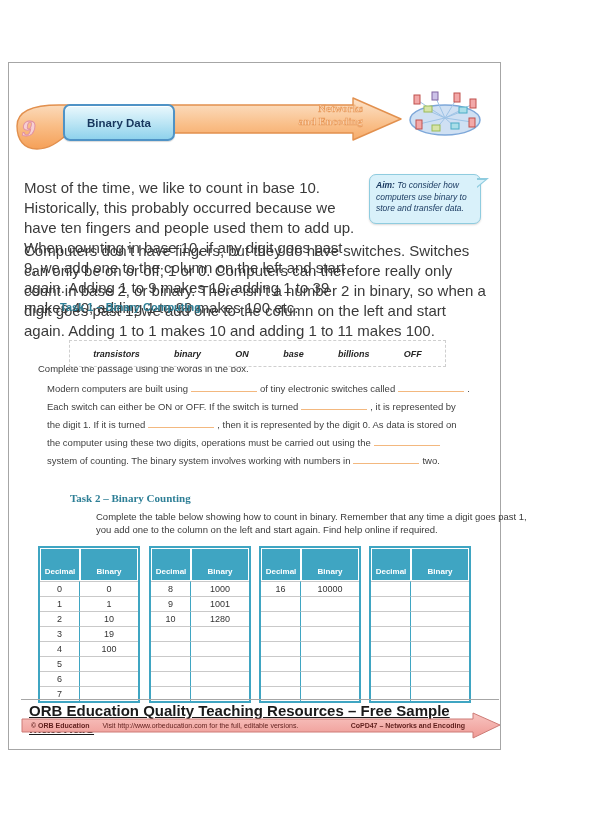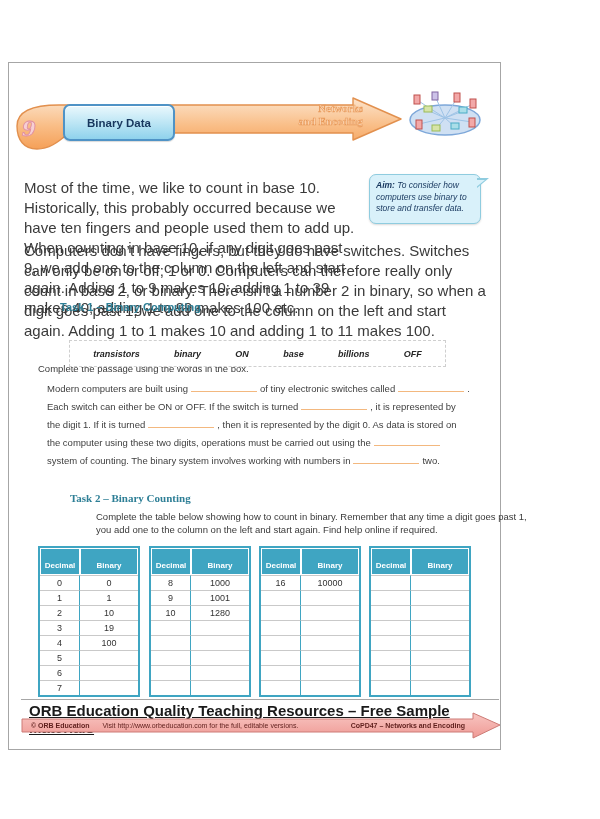--- a/index.html
+++ b/index.html
@@ -44,21 +44,21 @@
     display:flex; align-items:center; justify-content:space-around; padding:0 6px; }
   .word-bank span { font-size:9px; font-weight:bold; font-style:italic; color:#262626; }
 
   .passage { position:absolute; left:38px; top:317px; width:424px; font-size:9.5px; line-height:18px; color:#404040; }
   .blank { display:inline-block; width:66px; height:9px; border-bottom:1px solid #f3b87f; margin:0 3px; vertical-align:baseline; }
 
   
   .tables { position:absolute; left:0; top:483px; width:493px; height:150px; }
   table.bin-table { position:absolute; top:0; width:100px; border-collapse:separate; border-spacing:0; table-layout:fixed;
     border:2px solid #3fa5c2; background:#fff; }
-  table.bin-table th { background:#3fa5c2; color:#fff; font-size:8px; font-weight:bold; padding:12px 0 4px; border:1px solid #ffffff; }
+  table.bin-table th { background:#3fa5c2; color:#fff; font-size:8px; font-weight:bold; padding:18px 0 4px; border:1px solid #ffffff; }
   table.bin-table td { height:15px; font-size:9px; color:#333; text-align:center; border-top:1px solid #c9c9c9; border-right:1.5px solid #3fa5c2; }
   table.bin-table td:last-child { border-right:none; }
   table.bin-table col.c1 { width:40px; }
   table.bin-table col.c2 { width:58px; }
   #table-0 { left:29px; } #table-1 { left:140px; } #table-2 { left:250px; } #table-3 { left:360px; }
 
   
   .footer-divider { position:absolute; left:12px; top:636px; width:478px; border-top:1px solid #a6a6a6; }
   .footer-title { position:absolute; left:20px; top:639px; font-size:15px; font-weight:bold; color:#1a1a1a; text-decoration:underline; }
   .footer-bar { position:absolute; left:12px; top:649px; width:482px; height:28px; }

